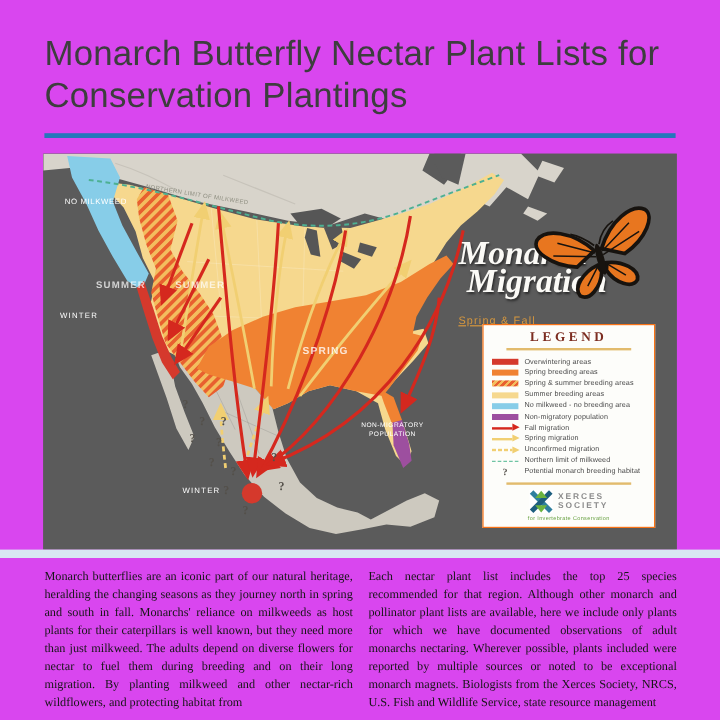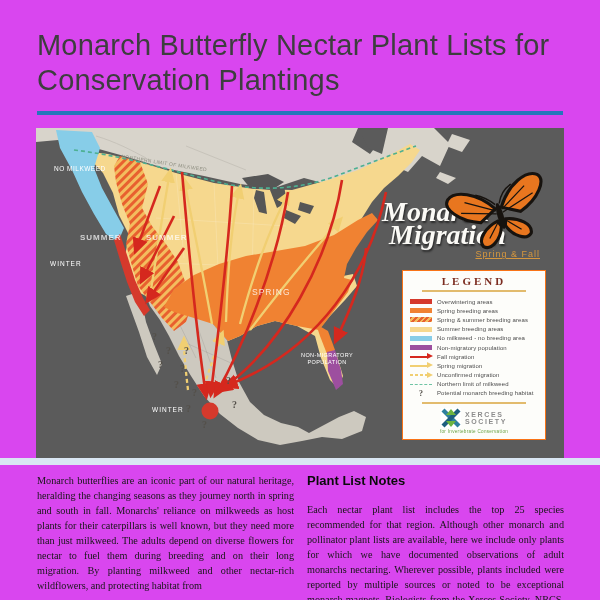--- a/index.html
+++ b/index.html
@@ -12,32 +12,32 @@
          font:300 29px/35px "Liberation Sans",sans-serif;color:#3d3e3e;letter-spacing:.2px;}
   .rule{position:absolute;left:37px;top:111px;width:526px;height:4px;background:#2577bb;}
 
   
   .map{position:absolute;left:36px;top:128px;width:528px;height:330px;background:#5b5b5b;overflow:hidden;}
   .map svg.geo{position:absolute;left:0;top:0;}
   .mlabel{position:absolute;color:#fff;font-family:"Liberation Sans",sans-serif;letter-spacing:1px;white-space:nowrap;}
   .lbl-nomilk{left:18px;top:37px;font-size:6.5px;letter-spacing:.5px;}
   .lbl-summer-w{left:44px;top:105px;font-size:8px;font-weight:bold;color:rgba(255,255,255,.72);}
   .lbl-summer-c{left:110px;top:105px;font-size:8px;font-weight:bold;color:rgba(255,255,255,.72);}
-  .lbl-spring{left:216px;top:159px;font-size:8.5px;font-weight:normal;color:rgba(255,255,255,.8);}
+  .lbl-spring{left:216px;top:159px;font-size:8.5px;font-weight:bold;color:rgba(255,255,255,.8);}
   .lbl-winter-ca{left:14px;top:132px;font-size:6.5px;}
   .lbl-winter-mx{left:116px;top:278px;font-size:6.5px;}
   .lbl-nonmig{left:252px;top:224px;width:78px;text-align:center;font-size:5.5px;line-height:7px;letter-spacing:.4px;}
   .lbl-northlimit{left:86px;top:25px;font-size:5px;color:#8e8e80;transform:rotate(9deg);transform-origin:left top;letter-spacing:.3px;}
 
   .brand{position:absolute;left:346px;top:72px;width:176px;}
   .brand .l1,.brand .l2{font:italic bold 28px/23px "Liberation Serif",serif;color:#fbfaf6;
         text-shadow:1px 2px 2px rgba(0,0,0,.55);}
   .brand .l2{margin-left:7px;}
-  .brand .sub{font:9px "Liberation Sans",sans-serif;color:#d6973e;text-align:right;width:158px;
-        margin-top:3px;letter-spacing:1px;text-decoration:underline;}
+  .brand .sub{font:9px "Liberation Sans",sans-serif;color:#d6973e;text-align:left;width:158px;
+        margin-top:16px;letter-spacing:1px;text-decoration:underline;}
   .butterfly{position:absolute;left:402px;top:42px;width:124px;height:88px;}
 
   
   .legend{position:absolute;left:366px;top:142px;width:144px;box-sizing:border-box;
           background:#fdfdfa;border:1px solid #f97316;padding:4px 0 5px;}
   .legend .ltitle{font:bold 11px "Liberation Serif",serif;letter-spacing:3px;color:#7c2d21;text-align:center;}
   .tanrule{width:104px;height:2px;background:#e2bb6d;margin:3px auto 5px;}
   .tanrule2{width:104px;height:2px;background:#e2bb6d;margin:4px auto 4px;}
   .lrow{display:flex;align-items:center;gap:5px;padding:0 7px;height:9.2px;}
   .llab{font-size:6px;color:#4c4c4c;white-space:nowrap;letter-spacing:.1px;}
@@ -265,17 +265,16 @@
       <div class="xtag">for Invertebrate Conservation</div>
     </div>
   </div>
 
   <div class="bluestrip"></div>
 
   <div class="col col-left">
     <p>Monarch butterflies are an iconic part of our natural heritage, heralding the changing seasons as they journey north in spring and south in fall. Monarchs' reliance on milkweeds as host plants for their caterpillars is well known, but they need more than just milkweed. The adults depend on diverse flowers for nectar to fuel them during breeding and on their long migration. By planting milkweed and other nectar-rich wildflowers, and protecting habitat from</p>
   </div>
   <div class="col col-right">
-    <h2>Plant List Notes</h2>
     <p>Each nectar plant list includes the top 25 species recommended for that region. Although other monarch and pollinator plant lists are available, here we include only plants for which we have documented observations of adult monarchs nectaring. Wherever possible, plants included were reported by multiple sources or noted to be exceptional monarch magnets. Biologists from the Xerces Society, NRCS, U.S. Fish and Wildlife Service, state resource management</p>
   </div>
 
 </div>
 
 </body></html>

